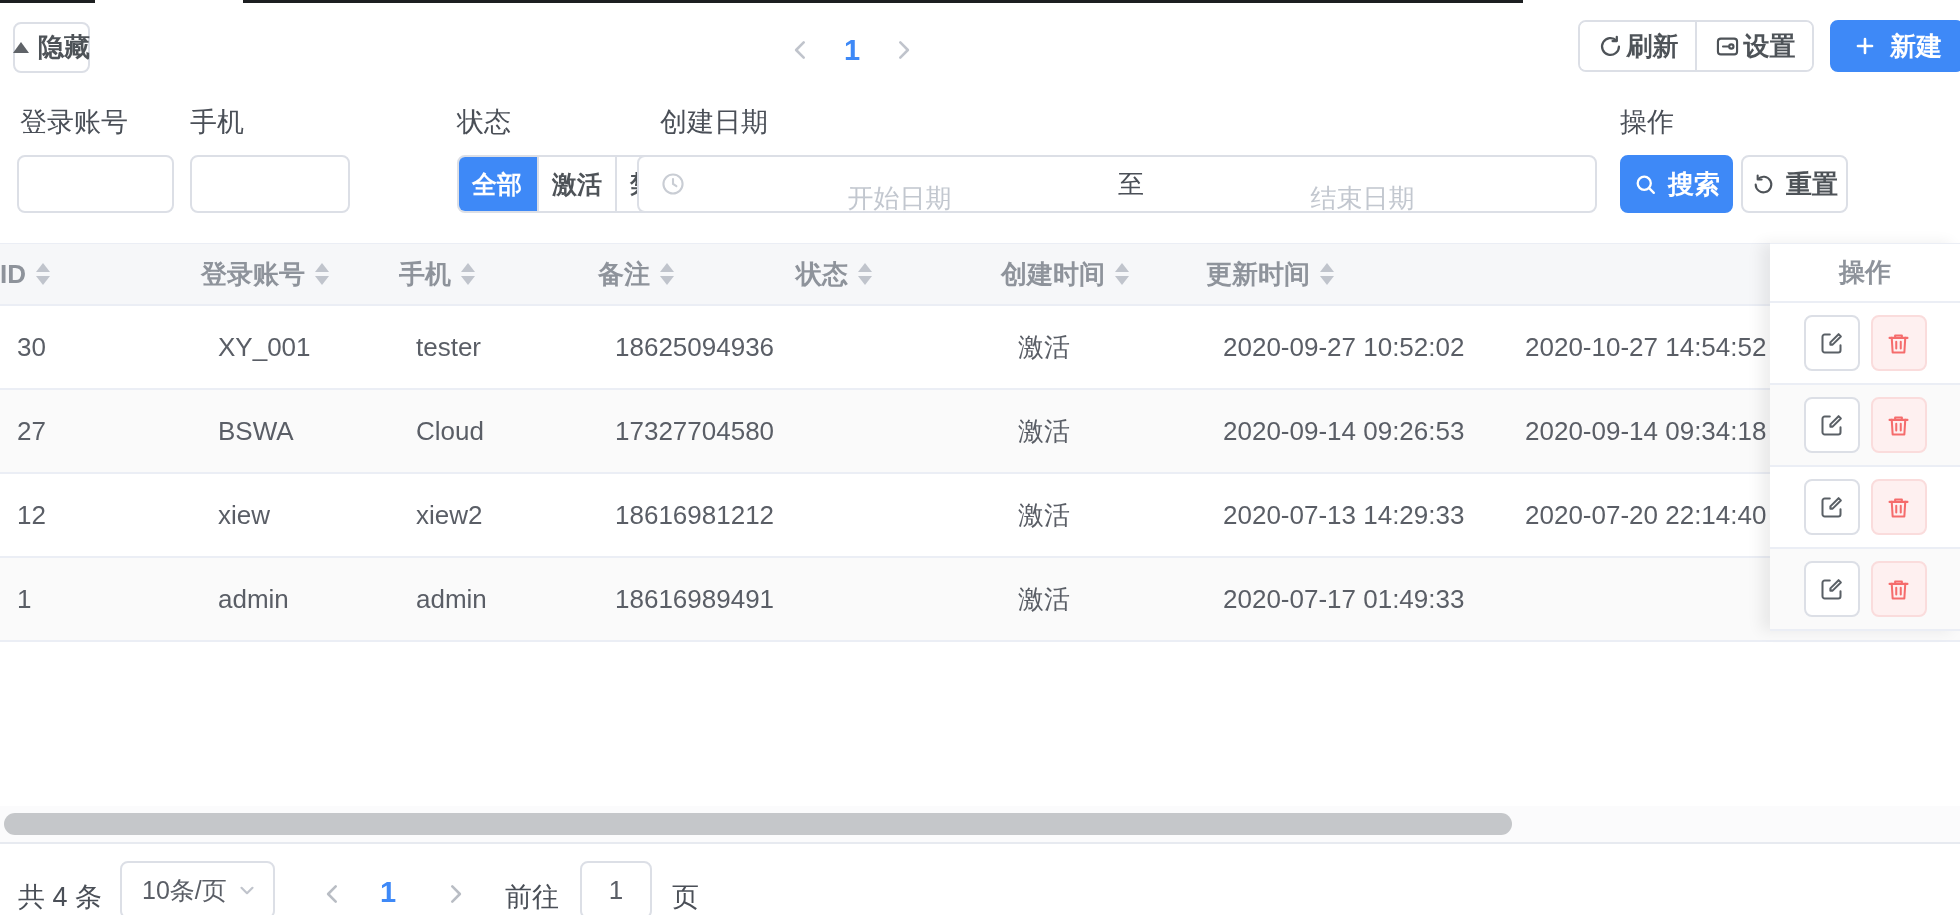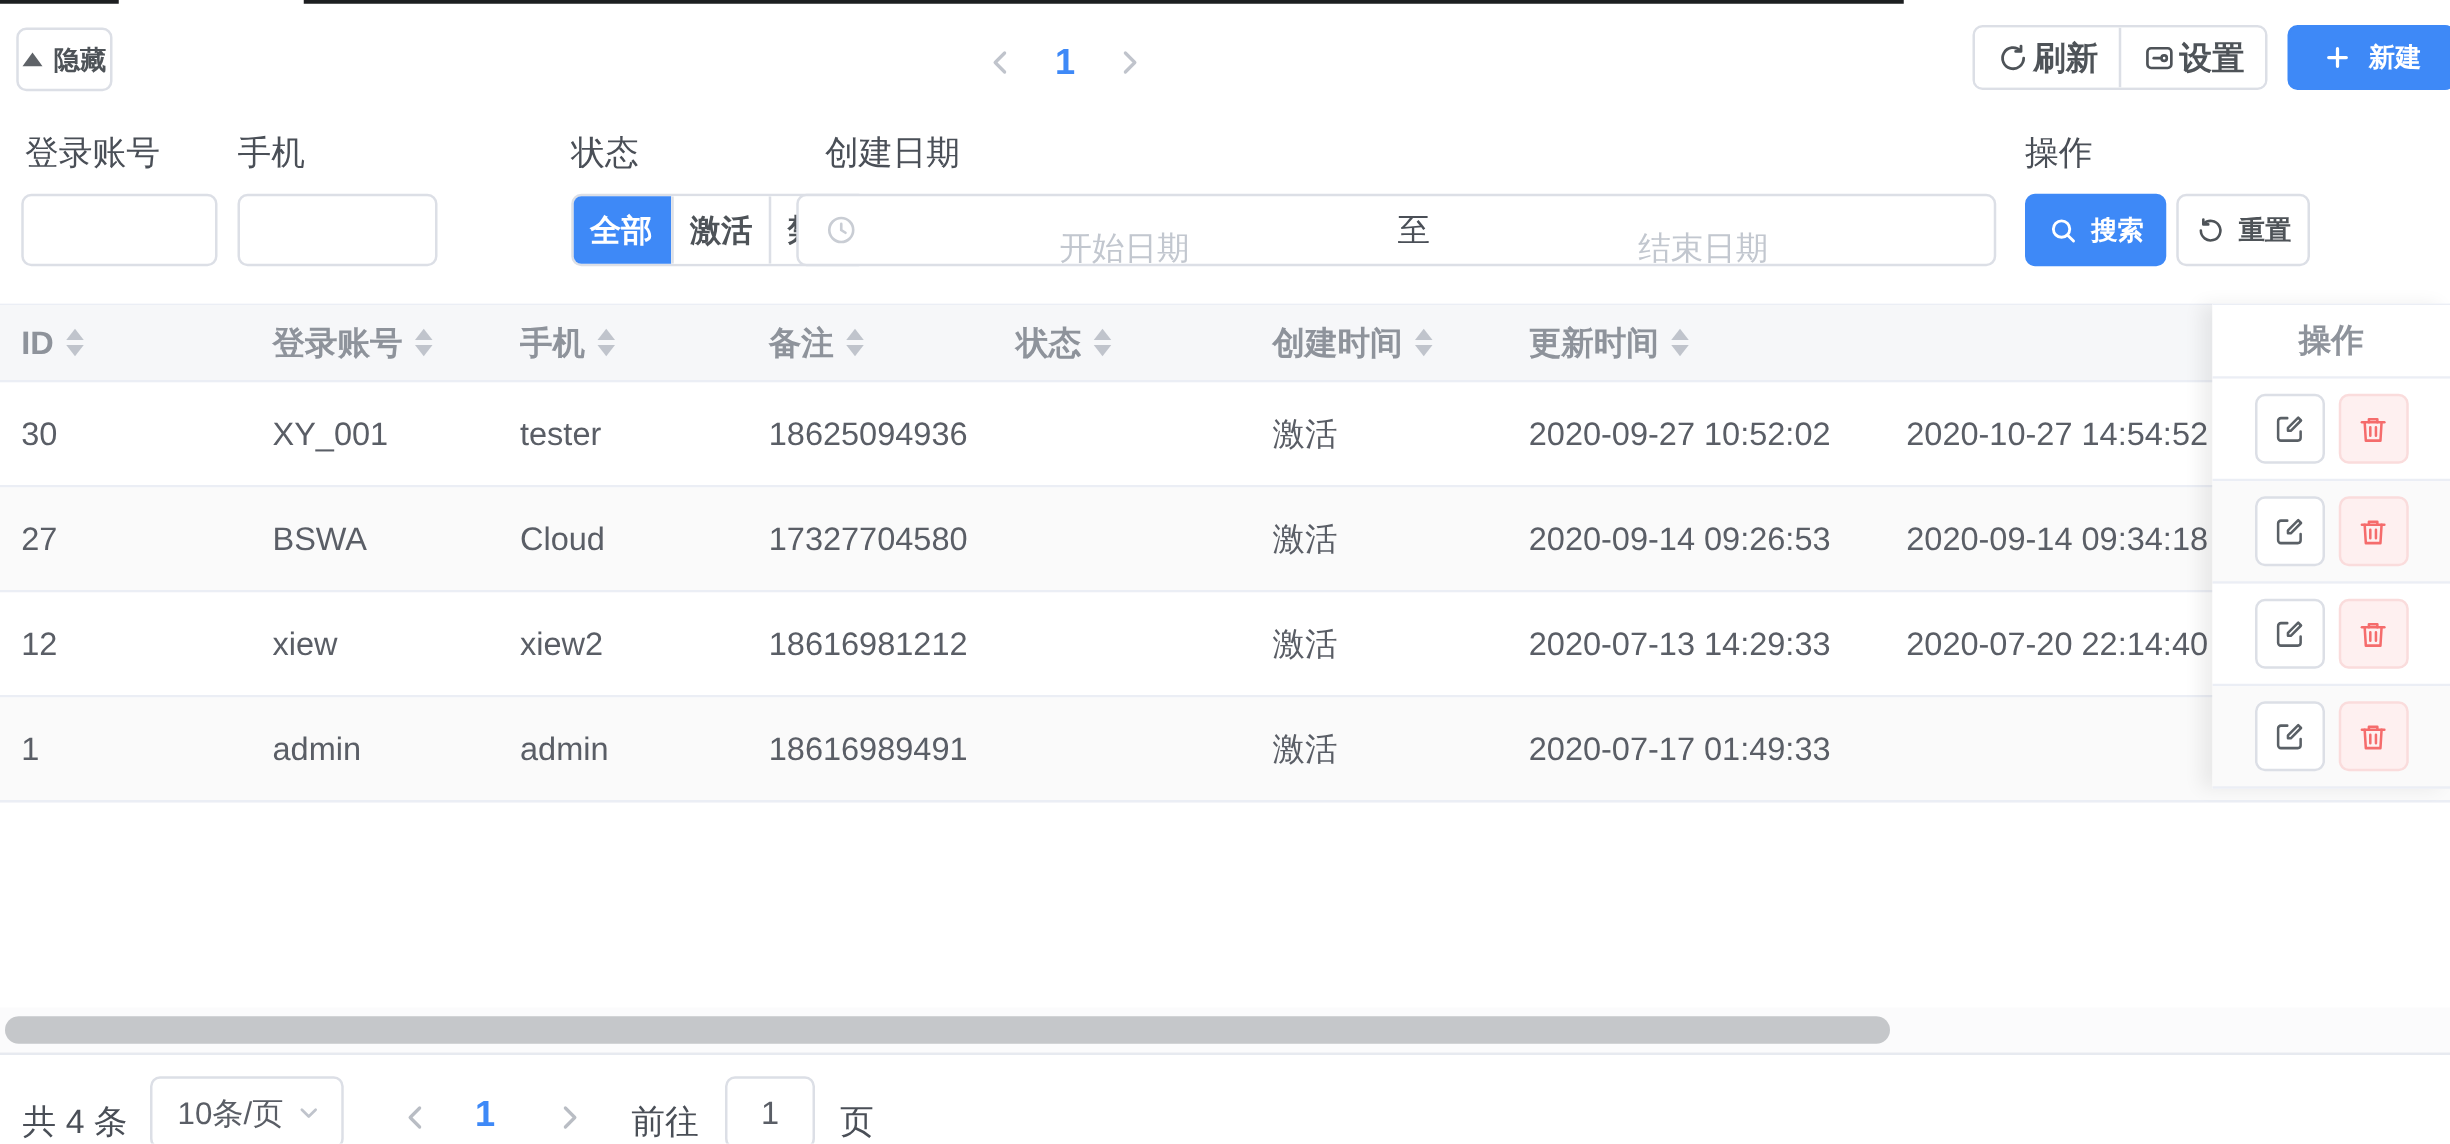--- a/index.html
+++ b/index.html
@@ -6,21 +6,21 @@
   body{width:1960px;height:915px;overflow:hidden;background:#fff;position:relative;
        font-family:"Liberation Sans","DejaVu Sans",sans-serif;color:#5A5E66;}
   #app{position:absolute;inset:0;width:1960px;height:915px;overflow:hidden;background:#fff;}
 
   
   .topline{position:absolute;top:0;height:3px;background:#1d1f21;}
 
   
   .btn{box-sizing:border-box;display:inline-flex;align-items:center;justify-content:center;
        gap:12px;border:2px solid #DCDFE6;border-radius:8px;background:#fff;color:#4E5358;
-       font-size:21px;font-weight:600;cursor:pointer;white-space:nowrap;}
+       font-size:26px;font-weight:600;cursor:pointer;white-space:nowrap;}
   .btn.primary{background:#3E89F7;border-color:#3E89F7;color:#fff;}
 
   
   .hide-btn{position:absolute;left:13px;top:22px;width:77px;height:51px;gap:9px;}
   .tri-up{width:0;height:0;border-left:8px solid transparent;border-right:8px solid transparent;
           border-bottom:11px solid #5F6368;}
   .top-pager{position:absolute;left:788px;top:24px;height:52px;display:flex;align-items:center;gap:30px;}
   .pg-arrow{color:#C0C4CC;display:inline-flex;align-items:center;cursor:pointer;}
   .pg-current{color:#3E89F7;font-size:29px;font-weight:bold;}
   .btn-group{position:absolute;left:1578px;top:20px;height:52px;display:flex;border:2px solid #DCDFE6;
@@ -45,21 +45,21 @@
           padding:0 20px;}
   .date-range .ph{flex:1;text-align:center;font-size:26px;color:#C2C7CF;margin-top:28px;}
   .date-range .sep{font-size:26px;color:#4A4F57;padding:0 6px;}
   .search-btn{position:absolute;left:1620px;top:155px;width:113px;height:58px;gap:10px;}
   .reset-btn{position:absolute;left:1741px;top:155px;width:107px;height:58px;gap:10px;}
 
   
   .table{position:absolute;left:0;top:243px;width:1960px;}
   .trow,.thead-row{display:grid;grid-template-columns:201px 198px 199px 198px 205px 205px 302px 1fr;}
   .thead-row{height:60px;background:#F6F7F9;border-top:1px solid #EBEEF5;border-bottom:2px solid #EBEEF5;}
-  .hcell{display:flex;align-items:center;padding-left:17px;font-size:26px;font-weight:600;color:#8E939B;gap:10px;}
+  .hcell{display:flex;align-items:center;font-size:26px;font-weight:600;color:#8E939B;gap:10px;}
   .sort{display:inline-flex;flex-direction:column;gap:4px;cursor:pointer;}
   .sort .up{width:0;height:0;border-left:7px solid transparent;border-right:7px solid transparent;
             border-bottom:9px solid #C0C4CC;}
   .sort .dn{width:0;height:0;border-left:7px solid transparent;border-right:7px solid transparent;
             border-top:9px solid #C0C4CC;}
   .trow{height:82px;border-bottom:2px solid #EBEEF5;background:#fff;}
   .trow.stripe{background:#FAFAFA;}
   .cell{display:flex;align-items:center;padding-left:17px;font-size:26px;color:#5A5E66;}
 
   

